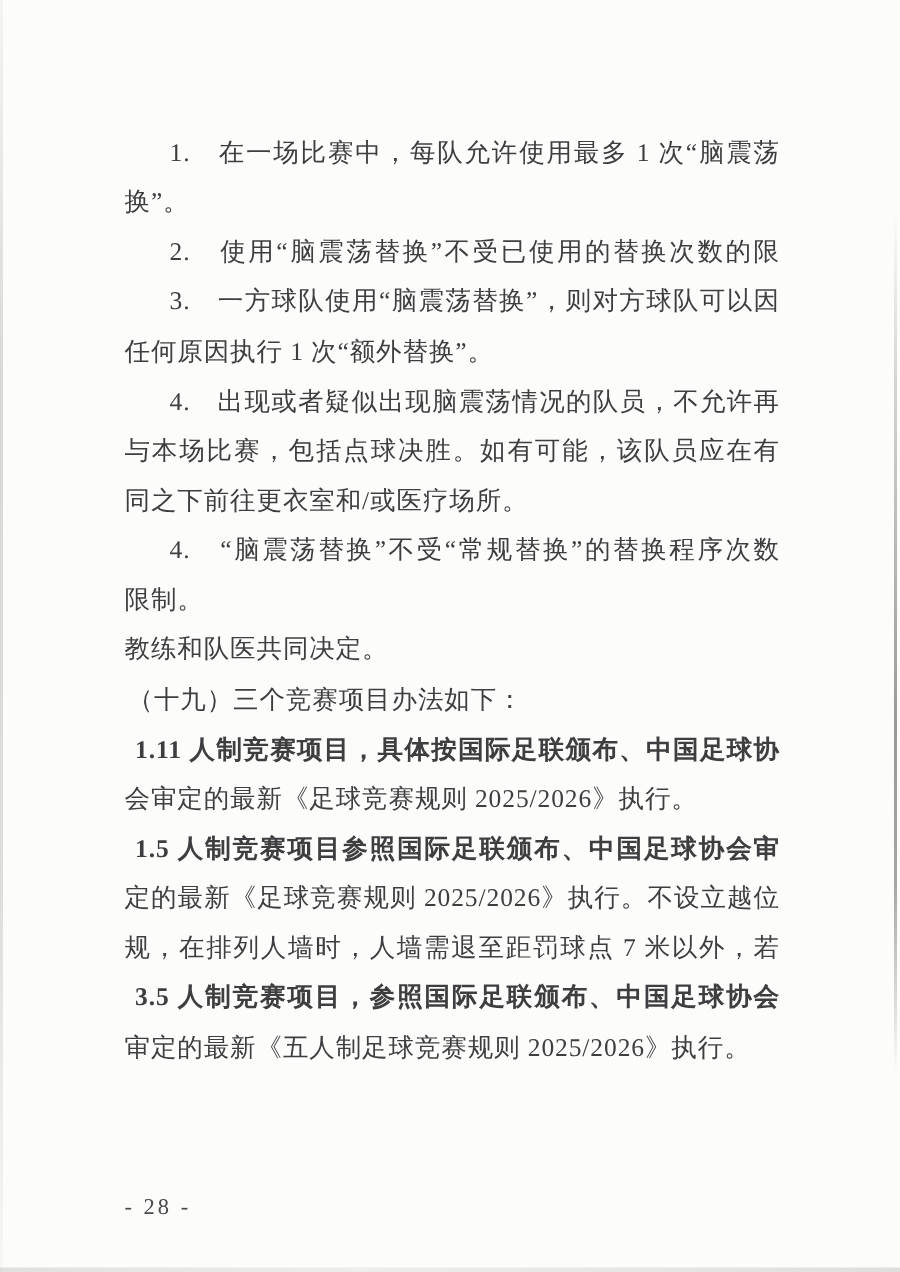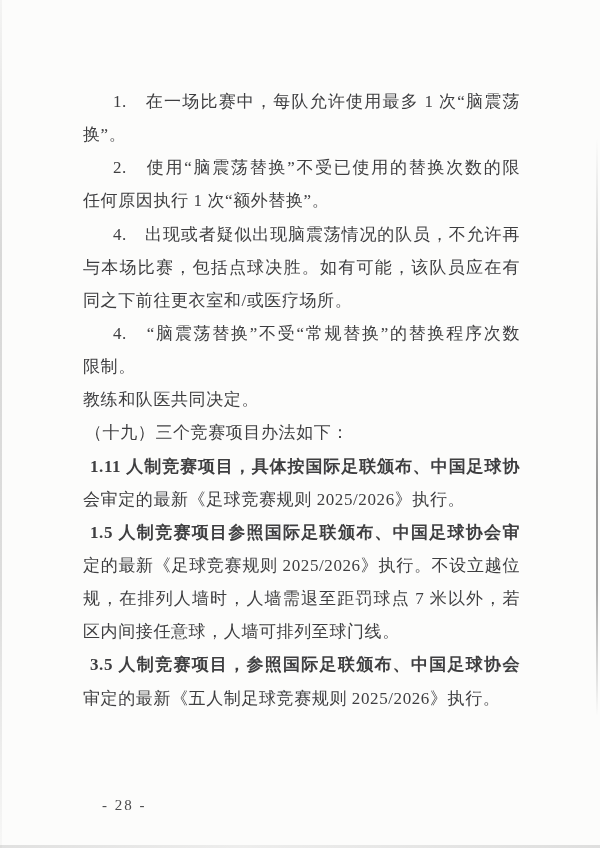--- a/index.html
+++ b/index.html
@@ -71,54 +71,54 @@
     text-align: justify;
     text-align-last: justify;
     text-justify: inter-character;
   }
   .line.num   { padding-left: 30px; }
   .line.num.j { padding-left: 30px; }
   .line.sub   { padding-left: 7px; font-weight: bold; }
   .line.paren { padding-left: 2px; }
   .page-number {
     position: absolute;
-    left: 102px;
+    left: 83px;
     top: 795px;
     font-size: 15px;
     letter-spacing: 2px;
     color: #4a4a4c;
     line-height: 20px;
   }
 </style>
 </head>
 <body>
 
 <div class="page">
 
   <div class="edge-left"></div>
   <div class="edge-right"></div>
   <div class="edge-bottom"></div>
 
   <div class="content">
     <div class="line num j">1.　在一场比赛中，每队允许使用最多 1 次“脑震荡替</div>
     <div class="line">换”。</div>
     <div class="line num j">2.　使用“脑震荡替换”不受已使用的替换次数的限制。</div>
+    <div class="line num j">3.　一方球队使用“脑震荡替换”，则对方球队可以因</div>
     <div class="line">任何原因执行 1 次“额外替换”。</div>
     <div class="line num j">4.　出现或者疑似出现脑震荡情况的队员，不允许再参</div>
     <div class="line j">与本场比赛，包括点球决胜。如有可能，该队员应在有人陪</div>
     <div class="line">同之下前往更衣室和/或医疗场所。</div>
     <div class="line num j">4.　“脑震荡替换”不受“常规替换”的替换程序次数</div>
     <div class="line">限制。</div>
     <div class="line">教练和队医共同决定。</div>
     <div class="line paren">（十九）三个竞赛项目办法如下：</div>
     <div class="line sub j">1.11 人制竞赛项目，具体按国际足联颁布、中国足球协</div>
     <div class="line">会审定的最新《足球竞赛规则 2025/2026》执行。</div>
     <div class="line sub j">1.5 人制竞赛项目参照国际足联颁布、中国足球协会审</div>
     <div class="line j">定的最新《足球竞赛规则 2025/2026》执行。不设立越位犯</div>
     <div class="line j">规，在排列人墙时，人墙需退至距罚球点 7 米以外，若在禁</div>
-    <div class="line">区内间接任意球，人墙可排列至球门线。</div>
     <div class="line sub j">3.5 人制竞赛项目，参照国际足联颁布、中国足球协会</div>
     <div class="line">审定的最新《五人制足球竞赛规则 2025/2026》执行。</div>
   </div>
 
   <div class="page-number">- 28 -</div>
 
 </div>
 
 </body></html>

